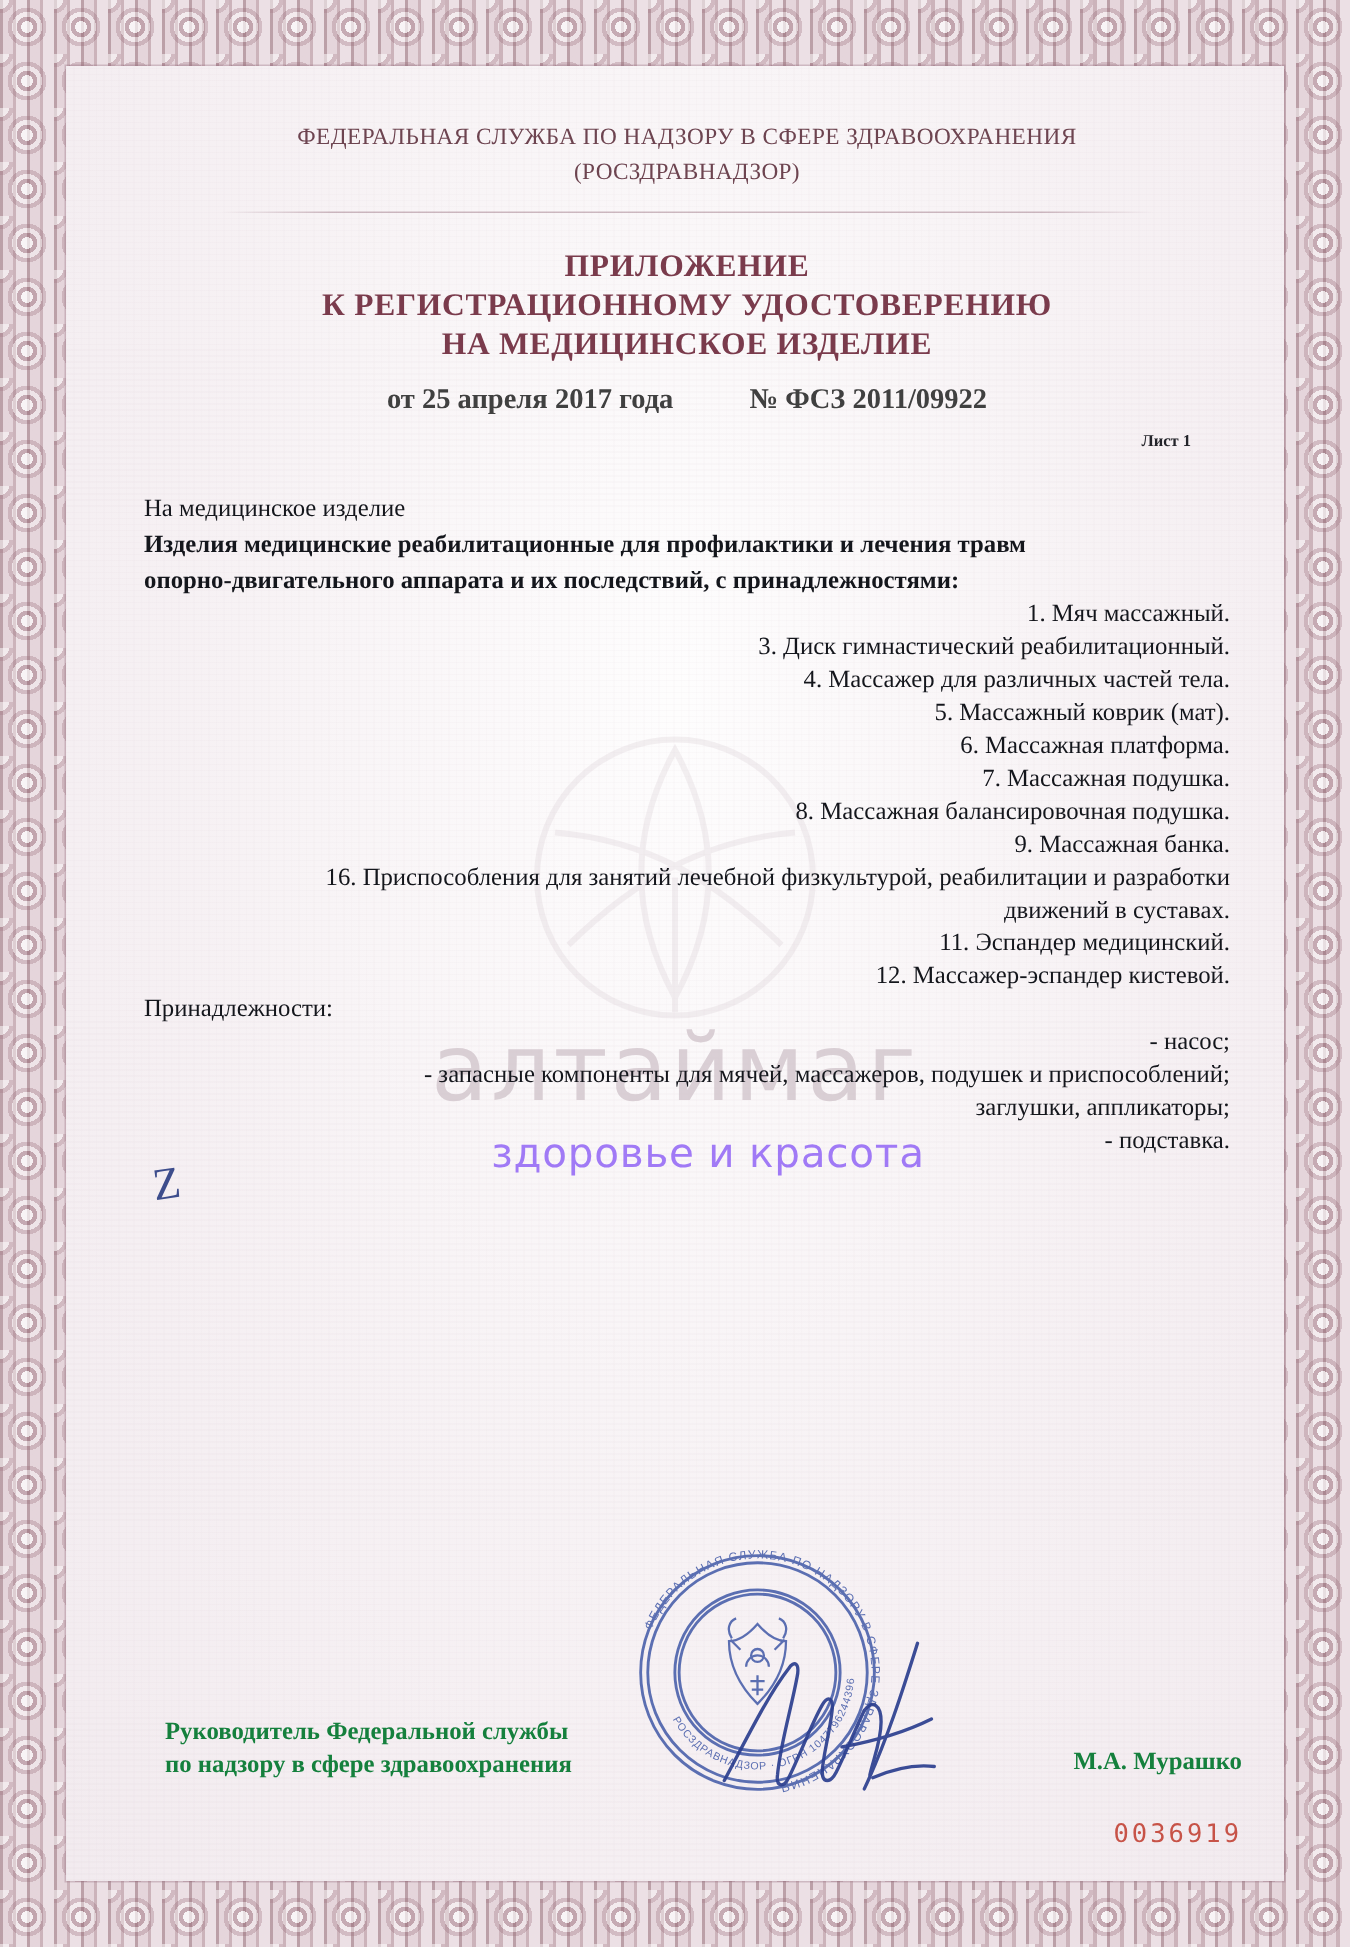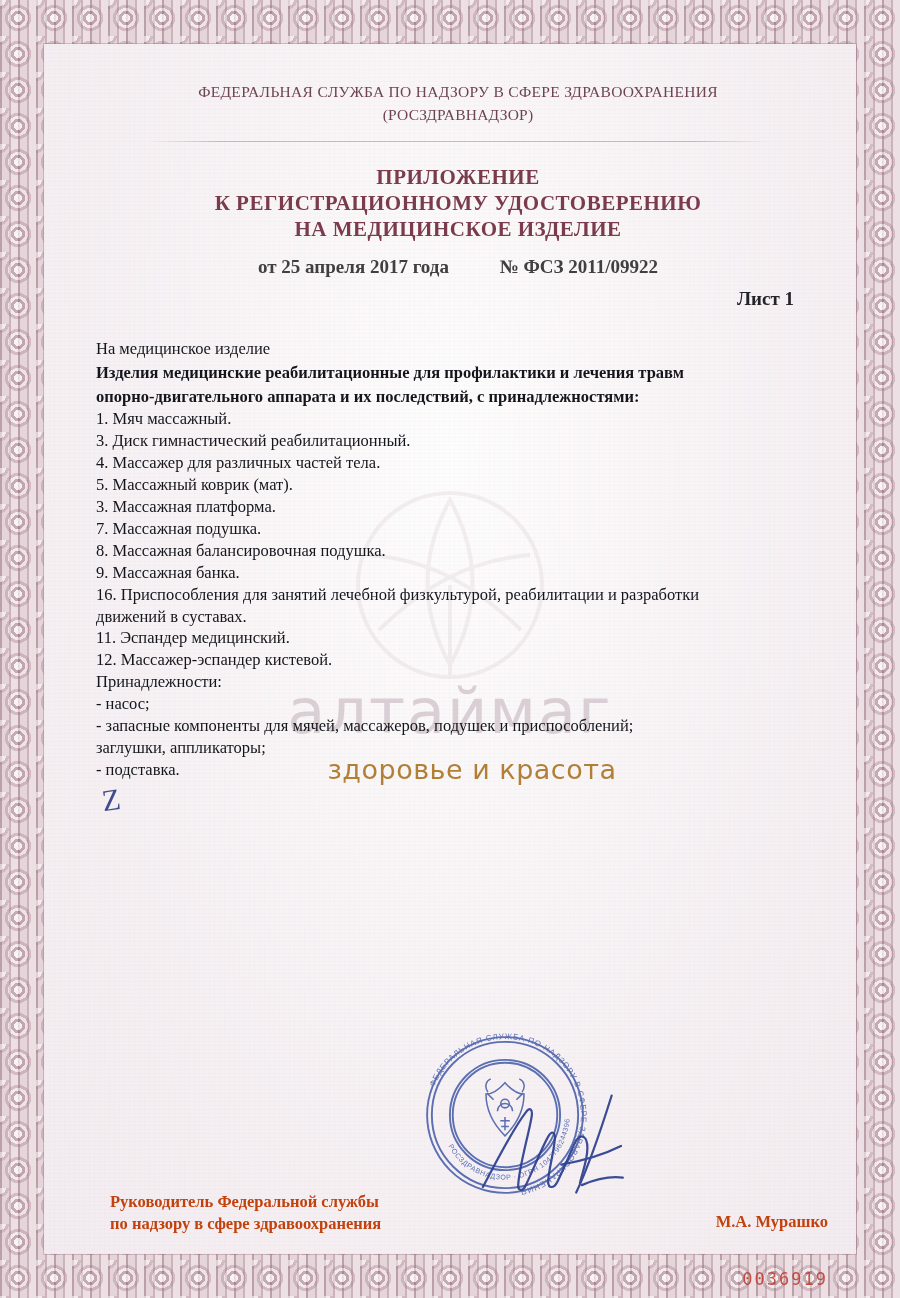--- a/index.html
+++ b/index.html
@@ -90,21 +90,21 @@
     font-size: 62px;
     letter-spacing: 2px;
     color: #cfc2c9;
     opacity: 0.75;
     margin-top: 205px;
   }
   .wm-sub {
     position: relative;
     font-family: "DejaVu Sans", sans-serif;
     font-size: 27px;
-    color: #a16207;
+    color: #8b5cf6;
     opacity: 0.8;
     margin-top: 6px;
     letter-spacing: 0.5px;
     padding-left: 44px;
   }
 
   
   .content {
     position: absolute;
     left: 96px;
@@ -141,41 +141,41 @@
     font-weight: bold;
     font-size: 19px;
   }
   .issue-row .num-label { margin-left: 46px; }
   .sheet-row {
     margin-top: 10px;
     text-align: right;
     padding-right: 26px;
     color: #23242a;
     font-weight: bold;
-    font-size: 19px;
+    font-size: 11px;
   }
 
   .body-block {
     position: relative;
     margin-top: 28px;
     color: #14161c;
     font-size: 16.5px;
     line-height: 1.33;
   }
   .body-block .lead { font-weight: normal; }
   .body-block .device-name {
     font-weight: bold;
     margin-top: 2px;
   }
   .body-block ul {
     list-style: none;
     margin: 0;
     padding: 0;
   }
-  .body-block li { margin: 0; }
+  .body-block li { margin: 0; text-align: right; }
   .acc-head { margin-top: 0; }
 
   .hand-mark {
     margin-top: 4px;
     margin-left: 6px;
     font-family: "Liberation Serif", serif;
     font-size: 30px;
     color: #3d4d8c;
     transform: rotate(-8deg);
     display: inline-block;
@@ -202,33 +202,32 @@
 
   
   .footer {
     position: absolute;
     left: 110px;
     right: 72px;
     top: 1143px;
     display: flex;
     justify-content: space-between;
     align-items: flex-end;
-    color: #c2410c;
+    color: #15803d;
     font-weight: bold;
     font-size: 16.5px;
     line-height: 1.35;
-    margin-top: 48px;
   }
   .footer .left { max-width: 420px; }
   .footer .right { white-space: nowrap; padding-bottom: 2px; }
 
   .serial {
     position: absolute;
     right: 72px;
-    top: 1269px;
+    top: 1213px;
     color: #c0392b;
     font-family: "DejaVu Sans Mono", monospace;
     font-size: 17px;
     letter-spacing: 2px;
     opacity: 0.85;
   }
 </style>
 </head>
 <body>
 
@@ -283,21 +282,21 @@
     <div class="body-block">
       <div class="lead">На медицинское изделие</div>
       <div class="device-name">Изделия медицинские реабилитационные для профилактики и лечения травм</div>
       <div class="device-name">опорно-двигательного аппарата и их последствий, с принадлежностями:</div>
 
       <ul>
         <li>1. Мяч массажный.</li>
         <li>3. Диск гимнастический реабилитационный.</li>
         <li>4. Массажер для различных частей тела.</li>
         <li>5. Массажный коврик (мат).</li>
-        <li>3. Массажная платформа.</li>
+        <li>6. Массажная платформа.</li>
         <li>7. Массажная подушка.</li>
         <li>8. Массажная балансировочная подушка.</li>
         <li>9. Массажная банка.</li>
         <li>16. Приспособления для занятий лечебной физкультурой, реабилитации и разработки</li>
         <li>движений в суставах.</li>
         <li>11. Эспандер медицинский.</li>
         <li>12. Массажер-эспандер кистевой.</li>
       </ul>
 
       <div class="acc-head">Принадлежности:</div>

